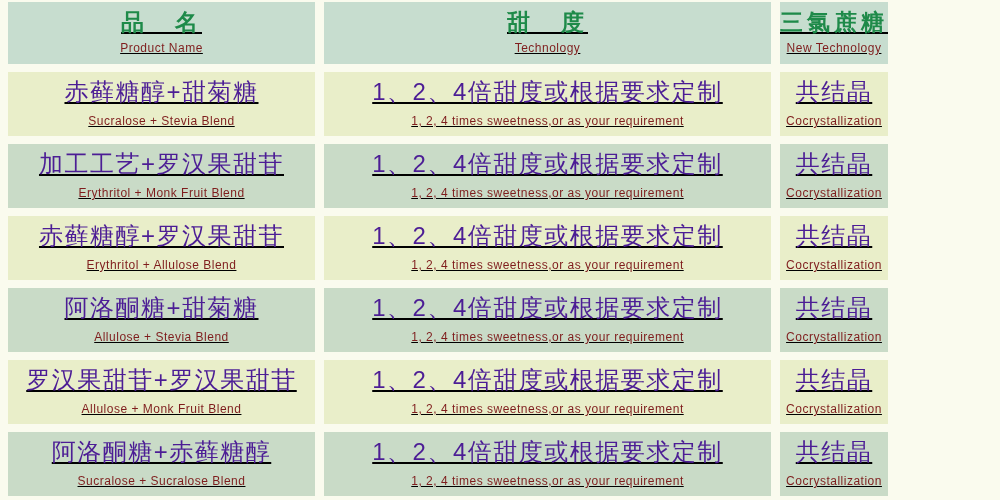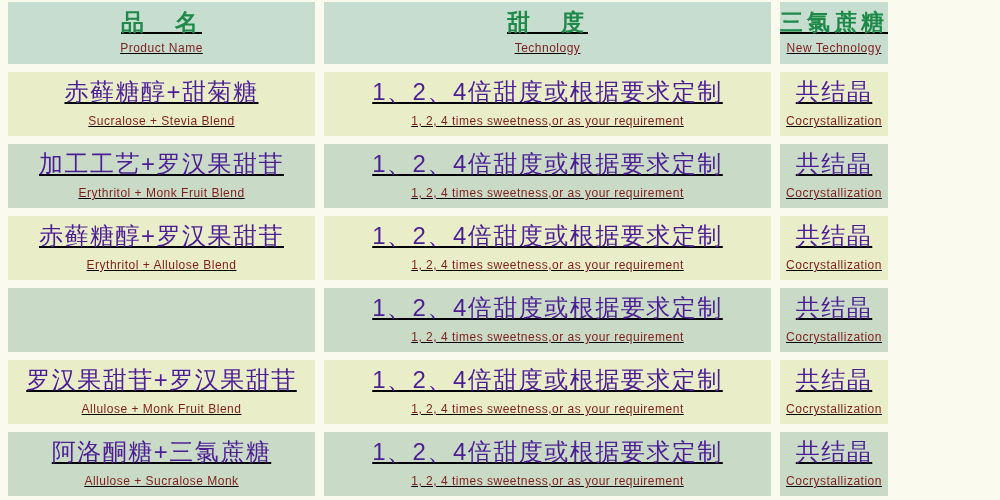--- a/index.html
+++ b/index.html
@@ -123,20 +123,22 @@
         <div class="en">1, 2, 4 times sweetness,or as your requirement</div>
       </div>
       <div class="cell odd">
         <div class="zh">共结晶</div>
         <div class="en">Cocrystallization</div>
       </div>
     </div>
 
     <div class="row">
       <div class="cell even">
+        <div class="zh">阿洛酮糖+甜菊糖</div>
+        <div class="en">Allulose + Stevia Blend</div>
       </div>
       <div class="cell even">
         <div class="zh">1、2、4倍甜度或根据要求定制</div>
         <div class="en">1, 2, 4 times sweetness,or as your requirement</div>
       </div>
       <div class="cell even">
         <div class="zh">共结晶</div>
         <div class="en">Cocrystallization</div>
       </div>
     </div>
@@ -151,22 +153,22 @@
         <div class="en">1, 2, 4 times sweetness,or as your requirement</div>
       </div>
       <div class="cell odd">
         <div class="zh">共结晶</div>
         <div class="en">Cocrystallization</div>
       </div>
     </div>
 
     <div class="row">
       <div class="cell even">
-        <div class="zh">阿洛酮糖+三氯蔗糖</div>
-        <div class="en">Allulose + Sucralose Monk</div>
+        <div class="zh">阿洛酮糖+赤藓糖醇</div>
+        <div class="en">Sucralose + Sucralose Blend</div>
       </div>
       <div class="cell even">
         <div class="zh">1、2、4倍甜度或根据要求定制</div>
         <div class="en">1, 2, 4 times sweetness,or as your requirement</div>
       </div>
       <div class="cell even">
         <div class="zh">共结晶</div>
         <div class="en">Cocrystallization</div>
       </div>
     </div>

